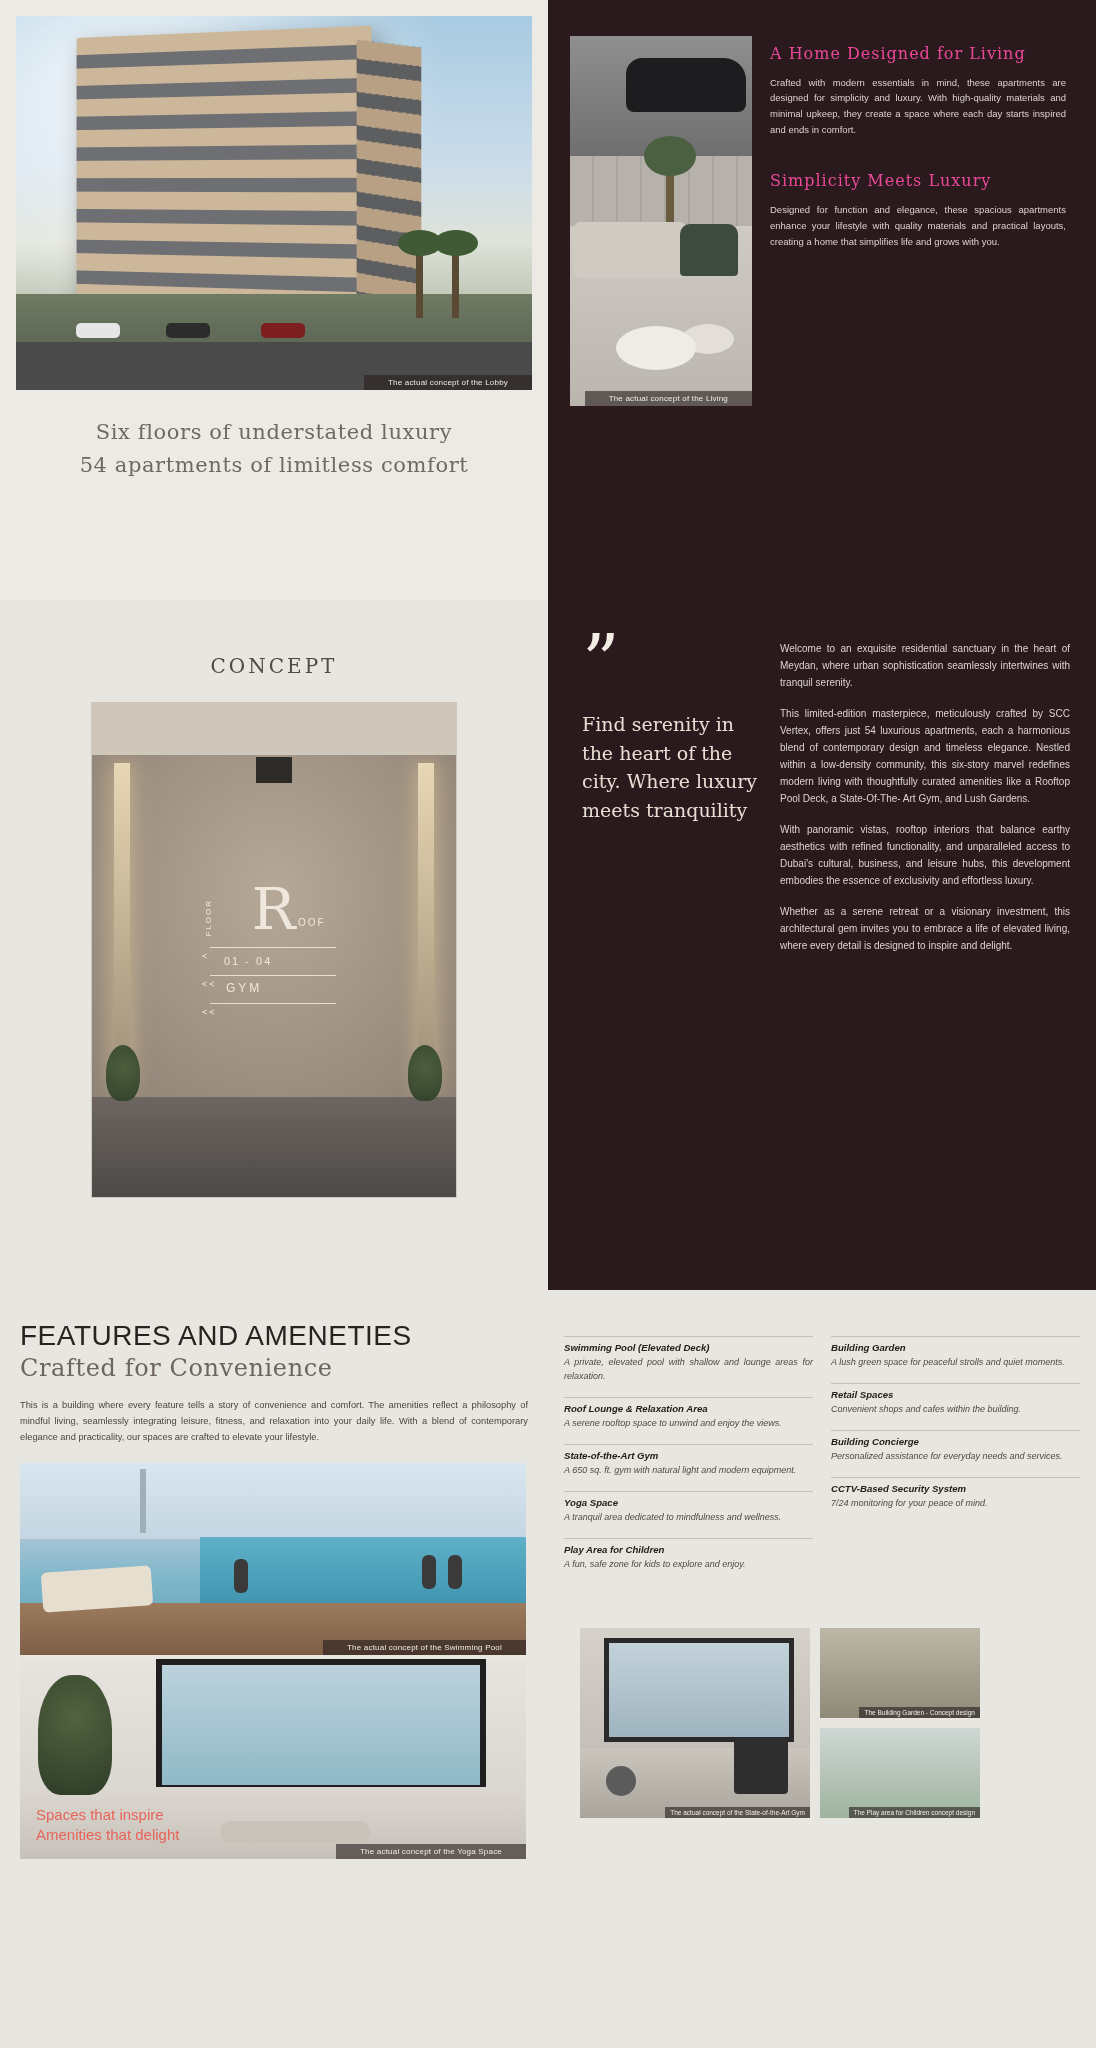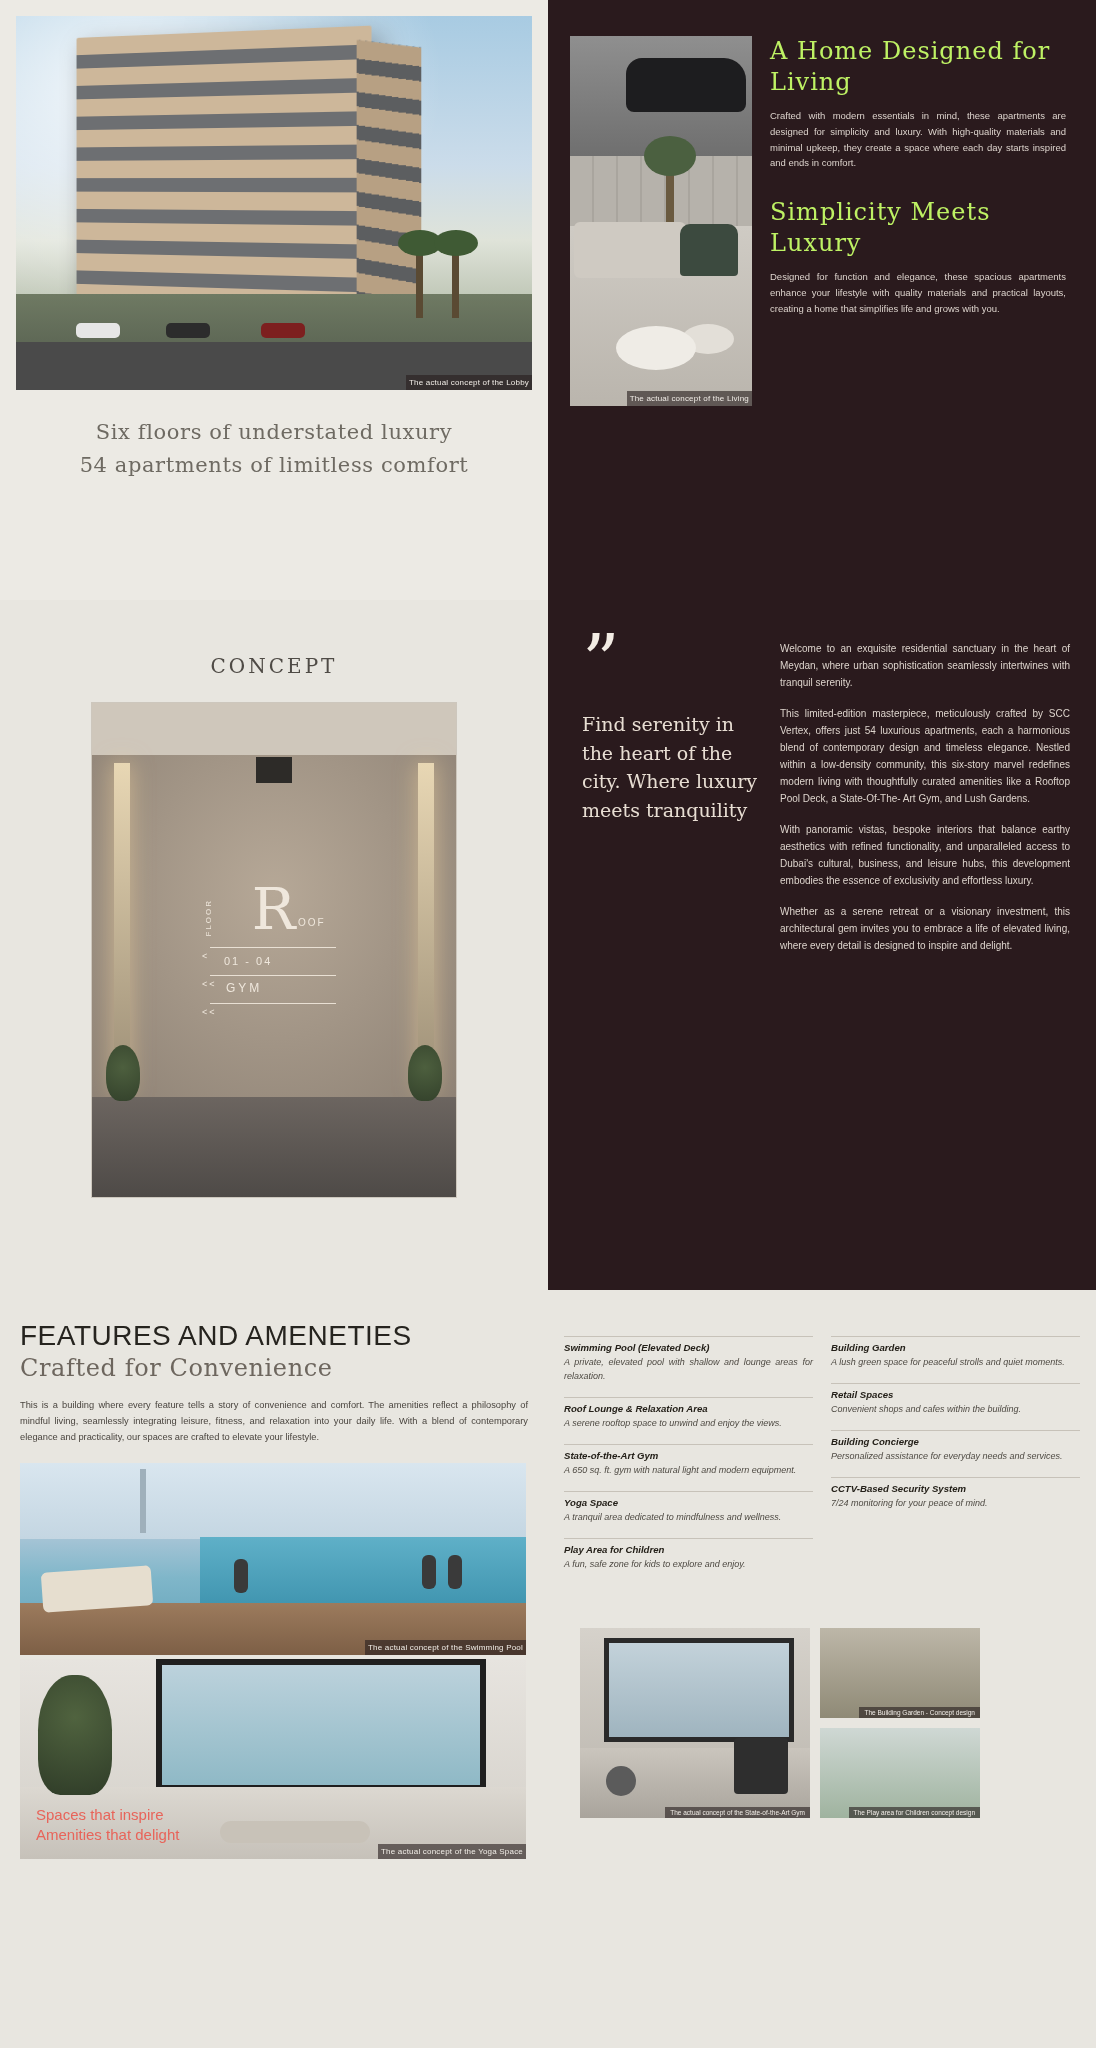--- a/index.html
+++ b/index.html
@@ -48,21 +48,21 @@
   .hero-road { position:absolute; left:0; bottom:0; width:100%; height:48px; background:#4a4a4a; }
   .car { position:absolute; bottom:52px; width:44px; height:15px; border-radius:5px; background:#8d2b2b; }
   .car.c2 { left:150px; background:#2c2c2c; }
   .car.c3 { left:245px; background:#7d1f1f; }
   .car.c1 { left:60px; background:#e6e6e6; }
   .palm { position:absolute; bottom:72px; width:7px; height:70px; background:#5a4a33; }
   .palm:before{ content:""; position:absolute; top:-18px; left:-18px; width:44px; height:26px;
     border-radius:50%; background:#3f5a34; }
   .img-cap {
     position:absolute; right:0; bottom:0; background:rgba(40,30,30,.62);
-    color:#f0ece6; font-size:8px; padding:3px 3px; letter-spacing:.2px;
+    color:#f0ece6; font-size:8px; padding:3px 24px; letter-spacing:.2px;
   }
   .hero-caption {
     margin-top:26px; text-align:center; color:#6e6a62;
     font-family:"DejaVu Serif", serif; font-size:21px; line-height:1.55;
     letter-spacing:.6px;
   }
 
   .sec1-right {
     width:548px; height:600px; background:#2a1a1d; padding:36px 30px 30px 22px;
     display:flex; gap:18px;
@@ -80,22 +80,22 @@
     background:linear-gradient(#cfcbc4,#bab5ad); }
   .li-sofa { position:absolute; left:4px; top:186px; width:112px; height:56px; background:#cfcac2; border-radius:6px; }
   .li-chair { position:absolute; right:14px; top:188px; width:58px; height:52px; background:#3c4a3f; border-radius:10px 10px 4px 4px; }
   .li-table { position:absolute; left:46px; bottom:36px; width:80px; height:44px; background:#efece6; border-radius:50%; }
   .li-table2 { position:absolute; left:112px; bottom:52px; width:52px; height:30px; background:#e3dfd8; border-radius:50%; }
   .li-plant { position:absolute; left:96px; top:126px; width:8px; height:60px; background:#6a5a40; }
   .li-plant:before{ content:""; position:absolute; top:-26px; left:-22px; width:52px; height:40px; border-radius:50%; background:#4b6040; }
 
   .sec1-copy { flex:1; color:#efe9e3; }
   .serif-head {
-    font-family:"DejaVu Serif", serif; font-size:24px; line-height:1.3;
-    color:#bef264; letter-spacing:1px; font-weight:400; margin:0 0 10px 0;
+    font-family:"DejaVu Serif", serif; font-size:16px; line-height:1.3;
+    color:#ec4899; letter-spacing:1px; font-weight:400; margin:8px 0 10px 0;
   }
   .body-sm {
     font-size:9.5px; line-height:1.65; text-align:justify; color:#ddd4cd; margin:0;
   }
   .spacer-20 { height:26px; }
 
   
   .sec2 { position:absolute; left:0; top:600px; width:1096px; height:690px; display:flex; }
   .sec2-left { width:548px; height:690px; background:#e8e6e0; padding:28px 30px; }
   .concept-title {
@@ -261,21 +261,21 @@
     </div>
 
     <div class="sec2-right">
       <div class="quote-col">
         <div class="quote-mark">”</div>
         <div class="quote-text">Find serenity in the heart of the city. Where luxury meets tranquility</div>
       </div>
       <div class="para-col">
         <p>Welcome to an exquisite residential sanctuary in the heart of Meydan, where urban sophistication seamlessly intertwines with tranquil serenity.</p>
         <p>This limited-edition masterpiece, meticulously crafted by SCC Vertex, offers just 54 luxurious apartments, each a harmonious blend of contemporary design and timeless elegance. Nestled within a low-density community, this six-story marvel redefines modern living with thoughtfully curated amenities like a Rooftop Pool Deck, a State-Of-The- Art Gym, and Lush Gardens.</p>
-        <p>With panoramic vistas, bespoke interiors that balance earthy aesthetics with refined functionality, and unparalleled access to Dubai's cultural, business, and leisure hubs, this development embodies the essence of exclusivity and effortless luxury.</p>
+        <p>With panoramic vistas, rooftop interiors that balance earthy aesthetics with refined functionality, and unparalleled access to Dubai's cultural, business, and leisure hubs, this development embodies the essence of exclusivity and effortless luxury.</p>
         <p>Whether as a serene retreat or a visionary investment, this architectural gem invites you to embrace a life of elevated living, where every detail is designed to inspire and delight.</p>
       </div>
     </div>
   </div>
 
   <div class="sec3">
     <div class="sec3-left">
       <h1 class="feat-title">FEATURES AND AMENETIES</h1>
       <div class="feat-sub">Crafted for Convenience</div>
       <p class="feat-body">This is a building where every feature tells a story of convenience and comfort. The amenities reflect a philosophy of mindful living, seamlessly integrating leisure, fitness, and relaxation into your daily life. With a blend of contemporary elegance and practicality, our spaces are crafted to elevate your lifestyle.</p>

